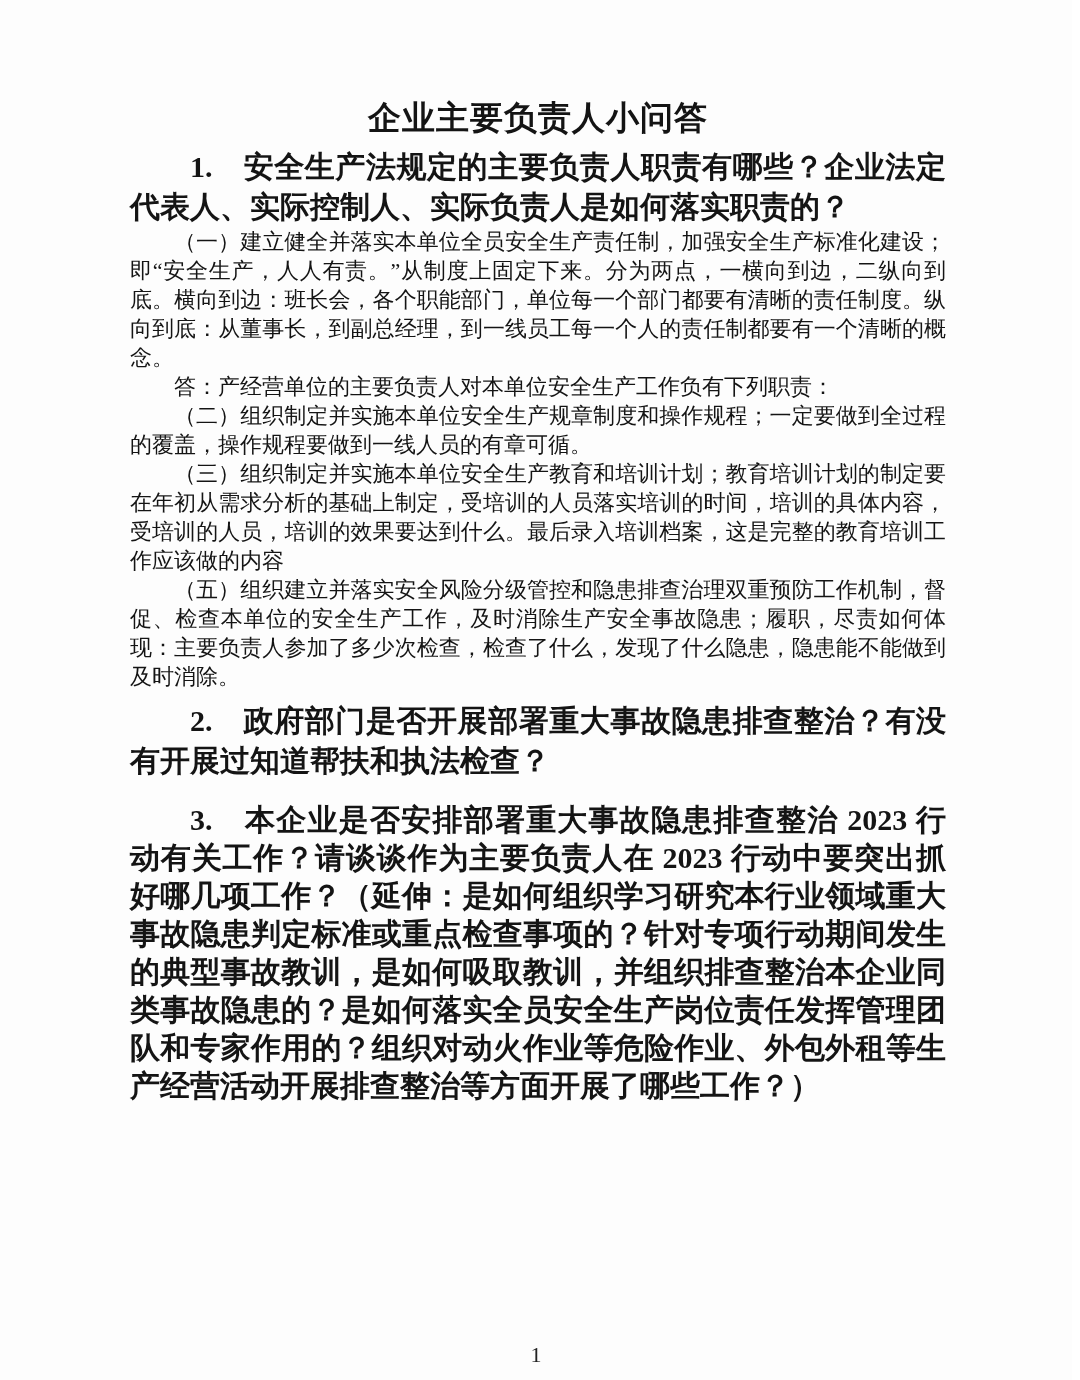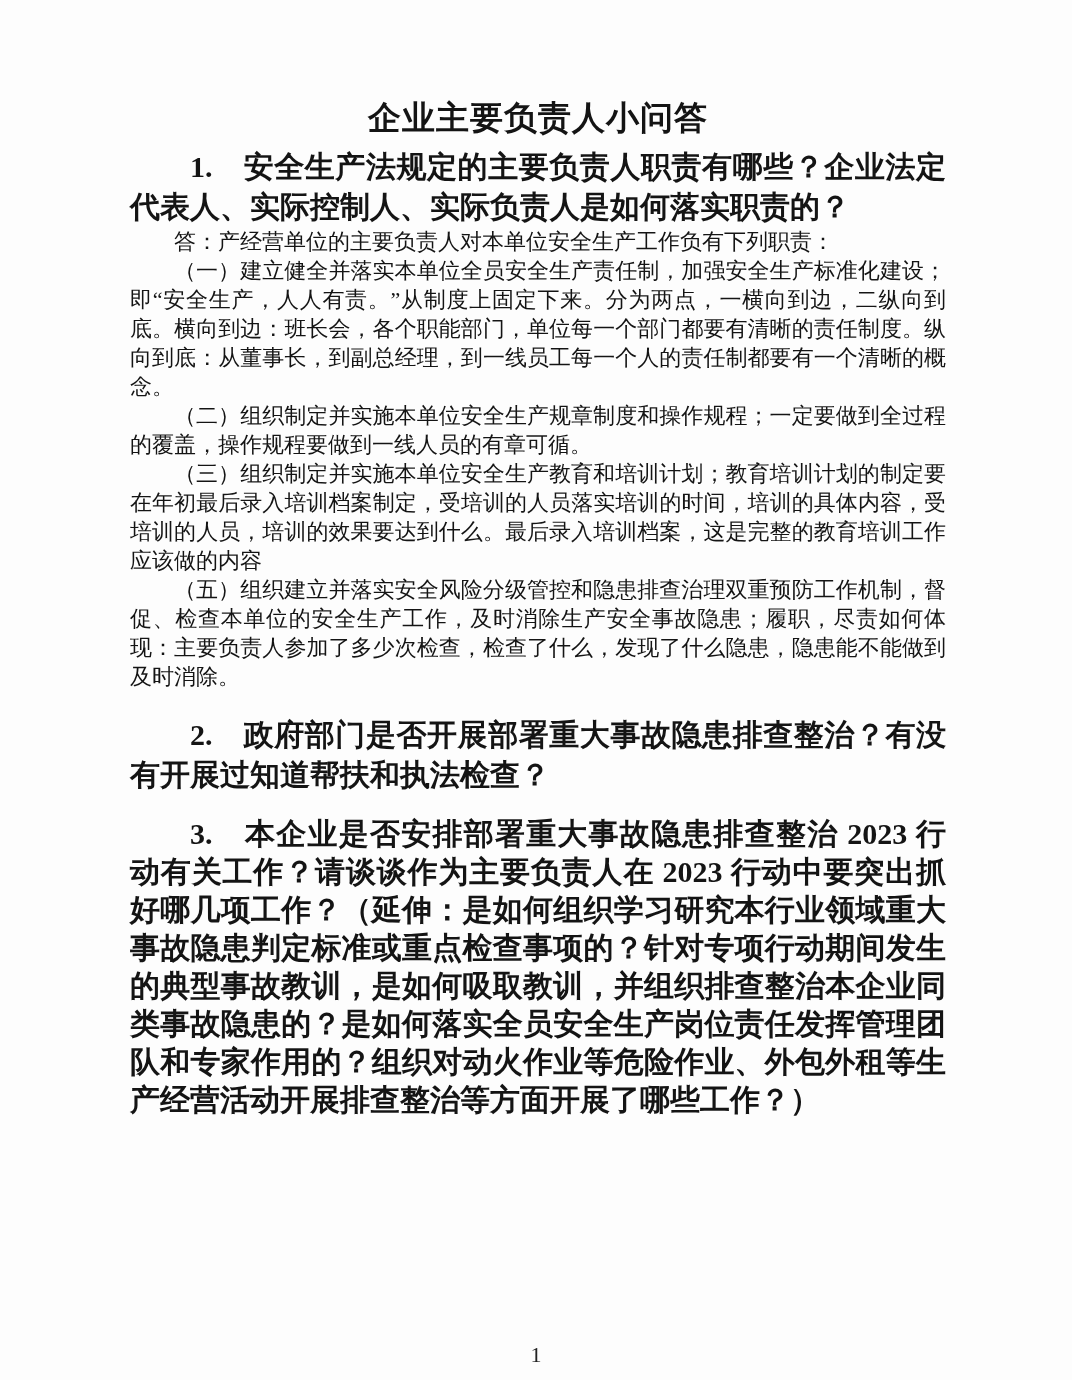--- a/index.html
+++ b/index.html
@@ -44,21 +44,21 @@
     line-height: 38px;
   }
   .body-p {
     font-family: "Liberation Serif", serif;
     font-size: 22px;
     line-height: 29px;
     text-align: justify;
     text-indent: 2em;
     margin: 0;
   }
-  .gap-q2 { margin-top: 24px; }
+  .gap-q2 { margin-top: 10px; }
   .gap-q3 { margin-top: 20px; }
   .b { font-weight: normal; }
   .pagenum {
     position: absolute;
     left: 0;
     right: 0;
     bottom: 12px;
     text-align: center;
     font-family: "Liberation Serif", serif;
     font-size: 22px;
@@ -68,24 +68,24 @@
 </head>
 <body>
 
 <div class="page">
   <div class="content">
 
     <h1 class="doc-title">企业主要负责人小问答</h1>
 
     <section>
       <h2 class="qhead">1.　安全生产法规定的主要负责人职责有哪些？企业法定代表人、实际控制人、实际负责人是如何落实职责的？</h2>
+      <p class="body-p">（一）建立健全并落实本单位全员安全生产责任制，加强安全生产标准化建设；即“安全生产，人人有责。”从制度上固定下来。分为两点，一横向到边，二纵向到底。横向到边：班长会，各个职能部门，单位每一个部门都要有清晰的责任制度。纵向到底：从董事长，到副总经理，到一线员工每一个人的责任制都要有一个清晰的概念。</p>
       <p class="body-p">答：产经营单位的主要负责人对本单位安全生产工作负有下列职责：</p>
-      <p class="body-p">（一）建立健全并落实本单位全员安全生产责任制，加强安全生产标准化建设；即“安全生产，人人有责。”从制度上固定下来。分为两点，一横向到边，二纵向到底。横向到边：班长会，各个职能部门，单位每一个部门都要有清晰的责任制度。纵向到底：从董事长，到副总经理，到一线员工每一个人的责任制都要有一个清晰的概念。</p>
       <p class="body-p">（二）组织制定并实施本单位安全生产规章制度和操作规程；一定要做到全过程的覆盖，操作规程要做到一线人员的有章可循。</p>
-      <p class="body-p"><span>（三）组织制定并实施本单位安全生产教育和培训计划；教育培训计划的制定要在</span><span class="b">年初</span><span>最后录入培训档案</span><span class="b">制定</span><span>，受培训的人员</span><span class="b">落实</span><span>培训的时间，培训的具体内容，受培训的人员，培训的效果要达到什么。最后录入培训档案，这是完整的教育培训工作应该做的内容</span></p>
+      <p class="body-p"><span>（三）组织制定并实施本单位安全生产教育和培训计划；教育培训计划的制定要在</span><span class="b">年初</span><span>从需求分析的基础上</span><span class="b">制定</span><span>，受培训的人员</span><span class="b">落实</span><span>培训的时间，培训的具体内容，受培训的人员，培训的效果要达到什么。最后录入培训档案，这是完整的教育培训工作应该做的内容</span></p>
       <p class="body-p">（五）组织建立并落实安全风险分级管控和隐患排查治理双重预防工作机制，督促、检查本单位的安全生产工作，及时消除生产安全事故隐患；履职，尽责如何体现：主要负责人参加了多少次检查，检查了什么，发现了什么隐患，隐患能不能做到及时消除。</p>
     </section>
 
     <section>
       <h2 class="qhead gap-q2">2.　政府部门是否开展部署重大事故隐患排查整治？有没有开展过知道帮扶和执法检查？</h2>
     </section>
 
     <section>
       <h2 class="qhead qhead-tight gap-q3">3.　本企业是否安排部署重大事故隐患排查整治 2023 行动有关工作？请谈谈作为主要负责人在 2023 行动中要突出抓好哪几项工作？（延伸：是如何组织学习研究本行业领域重大事故隐患判定标准或重点检查事项的？针对专项行动期间发生的典型事故教训，是如何吸取教训，并组织排查整治本企业同类事故隐患的？是如何落实全员安全生产岗位责任发挥管理团队和专家作用的？组织对动火作业等危险作业、外包外租等生产经营活动开展排查整治等方面开展了哪些工作？）</h2>
     </section>

